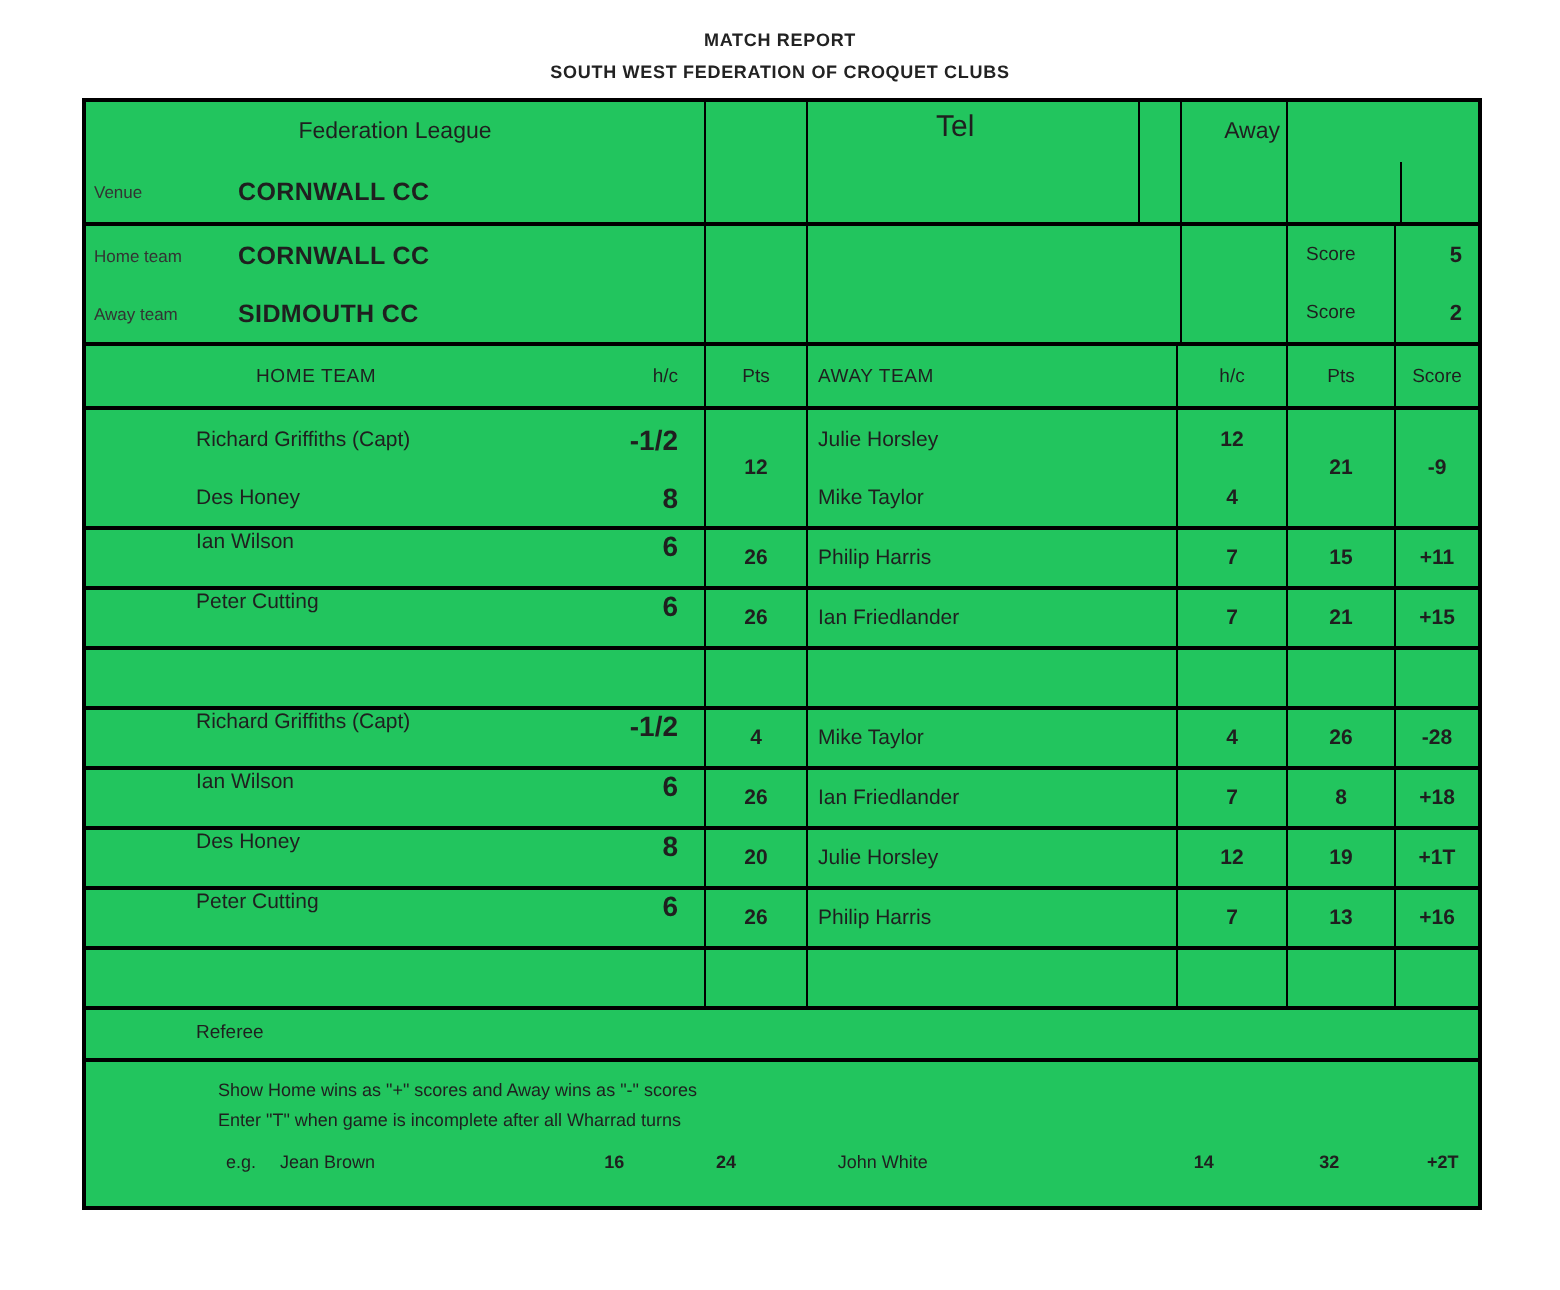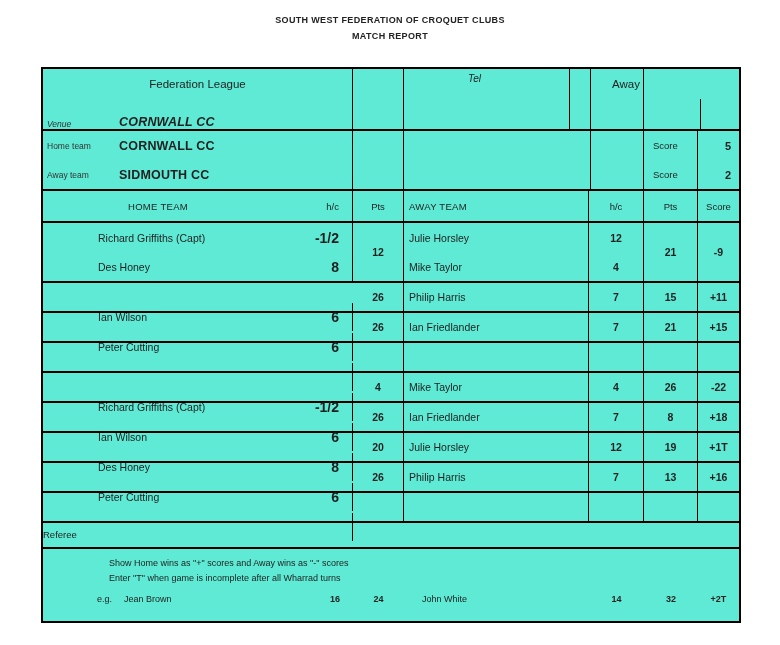--- a/index.html
+++ b/index.html
@@ -2,22 +2,22 @@
 <html><head>
 <meta charset="utf-8">
 <style>
   html,body{margin:0;padding:0;background:#ffffff;}
   .page{
     position:relative;width:780px;height:645px;background:#fff;
     font-family:"Liberation Sans", sans-serif;color:#1f1f1f;overflow:hidden;
   }
   .titles{position:absolute;top:12px;left:0;width:780px;text-align:center;
     font-size:9px;font-weight:700;letter-spacing:.35px;line-height:16px;color:#222;}
-  .tbl{position:absolute;left:41px;top:67px;width:700px;height:556px;
-    border:2px solid #000;box-sizing:border-box;background:#5eead4;}
+  .tbl{position:absolute;left:41px;top:49px;width:700px;height:556px;
+    border:2px solid #000;box-sizing:border-box;background:#22c55e;}
   .row{display:flex;box-sizing:border-box;width:696px;}
   .c{box-sizing:border-box;height:100%;position:relative;}
   .br{border-right:1.5px solid #000;}
   .bb{border-bottom:2px solid #000;}
   
   .w310{width:310px}.w51{width:51px}.w166{width:166px}.w21{width:21px}
   .w53{width:53px}.w95{width:95px}.w57{width:57px}.w38{width:38px}
   .w187{width:187px}.w54{width:54px}.w41{width:41px}
   .w185{width:185px}.w55{width:55px}
   
@@ -29,59 +29,59 @@
   .game-row{height:30px}
   .refrow{height:26px}
   .notes{height:72px}
   
   .league{display:flex;align-items:center;justify-content:center;
     font-size:11.5px;}
   .datelbl{display:flex;align-items:center;justify-content:flex-end;
     padding-right:3px;font-size:11.5px;}
   .dateval{display:flex;align-items:center;justify-content:center;
     font-size:13px;font-weight:600;}
-  .lblline{display:flex;align-items:flex-end;height:100%;font-style:italic;}
+  .lblline{display:flex;align-items:center;height:100%;}
   .smalllbl{font-size:8.5px;margin-left:4px;width:72px;color:#333;}
   .clubname{font-size:12.5px;font-weight:600;letter-spacing:.2px;}
   .half{height:29px;display:flex;align-items:center;}
   .scorelbl{font-size:9.5px;margin-left:9px;}
   .scoreval{font-size:11px;font-weight:600;margin-left:auto;margin-right:8px;}
   .hdrhome{display:flex;align-items:center;font-size:9.5px;}
   .hdrhome .hname{margin-left:85px;letter-spacing:.3px;}
   .hdrhome .hhc{margin-left:auto;margin-right:13px;}
   .hdraway{display:flex;align-items:center;font-size:9.5px;padding-left:5px;letter-spacing:.3px;}
   .cen{display:flex;align-items:center;justify-content:center;font-size:9.5px;}
   .num{display:flex;align-items:center;justify-content:center;
     font-size:10.5px;font-weight:600;text-align:center;}
-  .hcell{display:flex;align-items:center;margin-top:20px;}
+  .hcell{display:flex;align-items:flex-start;}
   .pname{margin-left:55px;font-size:10.5px;}
   .hcv{margin-left:auto;margin-right:13px;font-size:14px;font-weight:600;}
   .acell{display:flex;align-items:center;padding-left:5px;font-size:10.5px;}
   .stack{display:flex;flex-direction:column;justify-content:space-around;}
   .dline{display:flex;align-items:center;height:27px;}
-  .refrow .reflbl{font-size:9.5px;line-height:24px;}
-  .refrow .tellbl{position:absolute;left:425px;top:4px;font-size:10px;font-style:italic;}
+  .refrow .reflbl{font-size:9.5px;margin-left:55px;line-height:24px;}
+  .refrow .tellbl{position:absolute;left:425px;top:4px;font-size:15px;}
   .noteline{font-size:9px;margin-left:66px;line-height:14.5px;}
   .notes{padding-top:7px;}
   .exrow{display:flex;margin-top:9px;font-size:9px;}
-  .exrow .exc{box-sizing:border-box;display:flex;align-items:center;}
+  .exrow .exc{box-sizing:border-box;display:flex;align-items:center;margin-left:16px;}
   .exrow .exprefix{margin-left:54px;}
   .exrow .exname{margin-left:12px;}
   .exrow .exhc{margin-left:auto;margin-right:13px;font-weight:600;}
   .exrow .exnum{justify-content:center;font-weight:600;}
   .exrow .exaway{padding-left:18px;}
 </style>
 </head>
 <body>
 
 <div class="page">
 
   <div class="titles">
+    <div>MATCH REPORT</div>
     <div>SOUTH WEST FEDERATION OF CROQUET CLUBS</div>
-    <div>MATCH REPORT</div>
   </div>
 
   <div class="tbl">
 
     <div class="row rowA">
       <div class="c w310 br league">Federation League</div>
       <div class="c w51 br"></div>
       <div class="c w166 br"></div>
       <div class="c w21 br"></div>
       <div class="c w53 br datelbl">Away</div>
@@ -212,21 +212,21 @@
   </div>
         <div class="row game-row bb">
     <div class="c w310 br hcell">
       <span class="pname">Richard Griffiths (Capt)</span>
       <span class="hcv">-1/2</span>
     </div>
     <div class="c w51 br num">4</div>
     <div class="c w185 br acell">Mike Taylor</div>
     <div class="c w55 br num">4</div>
     <div class="c w54 br num">26</div>
-    <div class="c w41 num">-22</div>
+    <div class="c w41 num">-28</div>
   </div>
         <div class="row game-row bb">
     <div class="c w310 br hcell">
       <span class="pname">Ian Wilson</span>
       <span class="hcv">6</span>
     </div>
     <div class="c w51 br num">26</div>
     <div class="c w185 br acell">Ian Friedlander</div>
     <div class="c w55 br num">7</div>
     <div class="c w54 br num">8</div>

